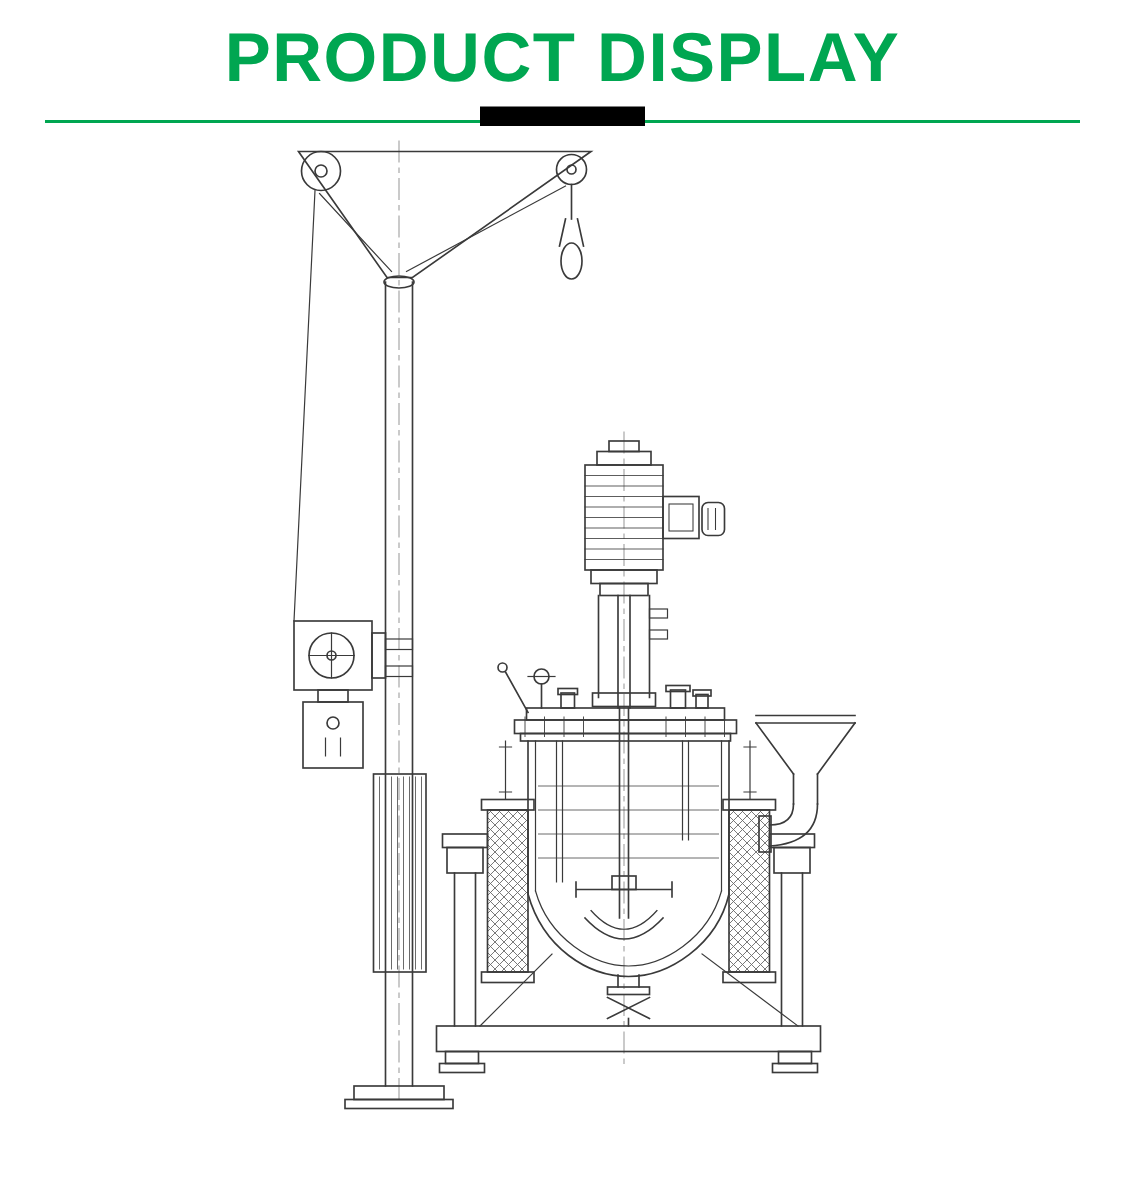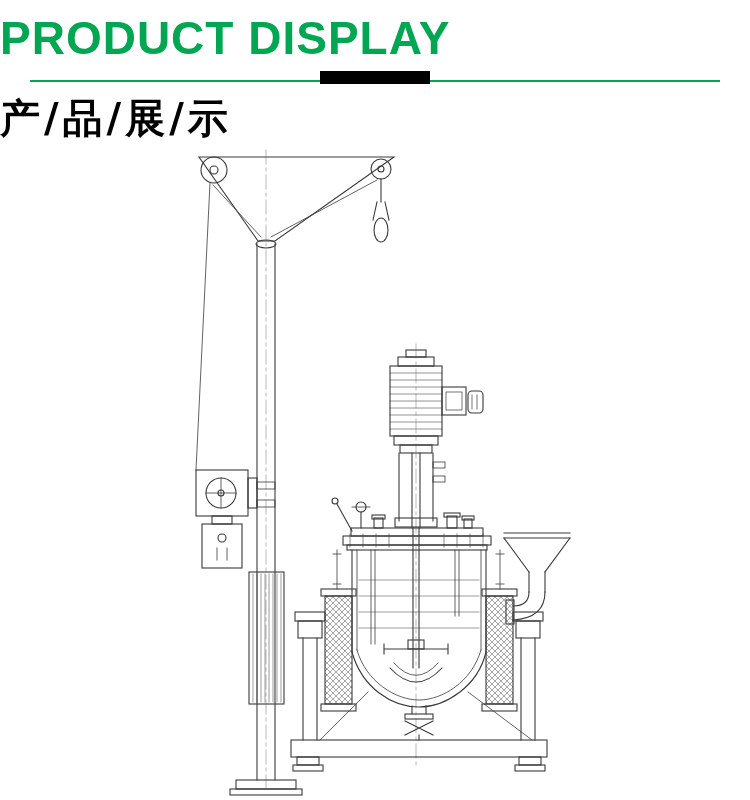--- a/index.html
+++ b/index.html
@@ -6,21 +6,21 @@
     --accent:#00a651;
     --divider-block:#000000;
     --line:#3a3a3a;
   }
   html,body{margin:0;padding:0;background:#ffffff;}
   .page{
     width:750px;height:800px;position:relative;overflow:hidden;
     background:#ffffff;
     font-family:"Liberation Sans","DejaVu Sans",sans-serif;
   }
-  .hdr{ text-align:left; padding-top:10px; }
+  .hdr{ text-align:center; padding-top:10px; }
   .title-en{
     margin:4px 0 8px 0;
     color:var(--accent);
     font-size:46px;
     font-weight:bold;
     letter-spacing:1px;
     line-height:1.05;
   }
   .divider{
     display:flex;
@@ -56,21 +56,20 @@
 
 <div class="page">
 
   <div class="hdr">
     <h1 class="title-en">PRODUCT DISPLAY</h1>
     <div class="divider">
       <div class="dline"></div>
       <div class="dblock"></div>
       <div class="dline"></div>
     </div>
-    <h2 class="title-zh">产/品/展/示</h2>
   </div>
 
   <figure class="drawing">
     <svg width="750" height="660" viewBox="0 0 750 660" xmlns="http://www.w3.org/2000/svg">
       <defs>
         <pattern id="hatch" patternUnits="userSpaceOnUse" width="6" height="6">
           <path d="M0,6 L6,0 M0,0 L6,6" stroke="#6a6a6a" stroke-width="0.6" fill="none"></path>
         </pattern>
       </defs>
       <g stroke="#3a3a3a" fill="none" stroke-width="1.1" stroke-linecap="square">

